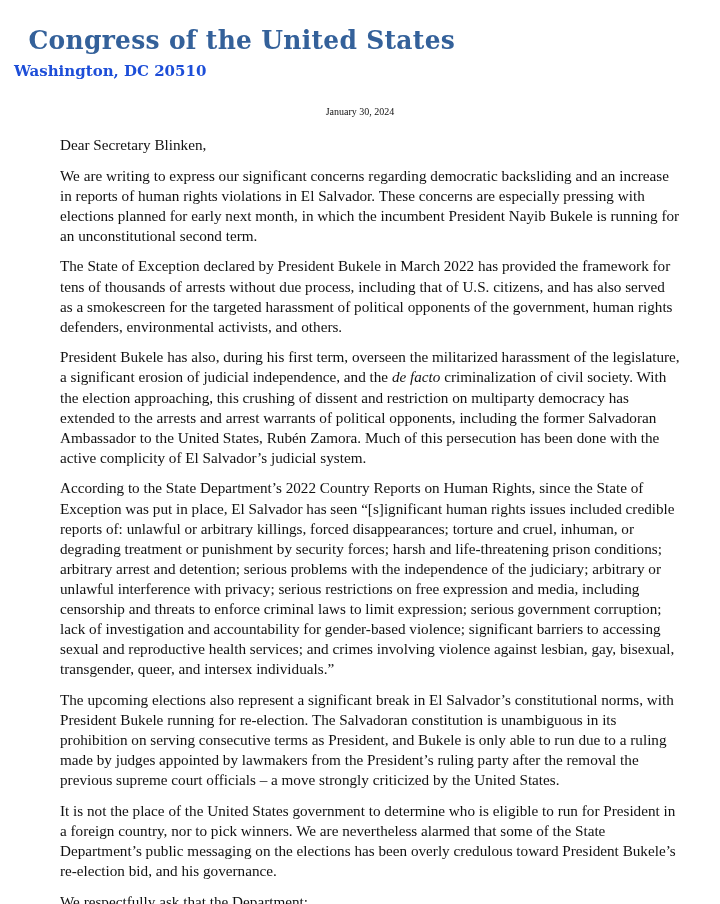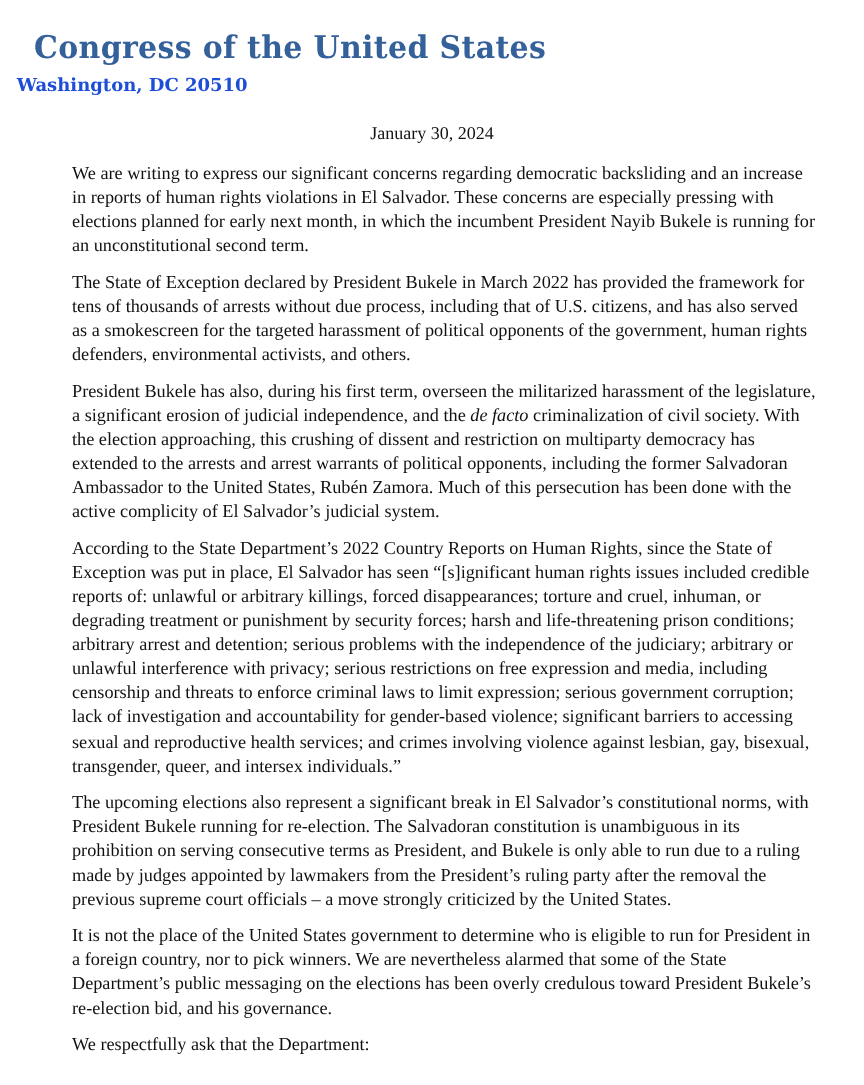--- a/index.html
+++ b/index.html
@@ -37,21 +37,21 @@
       color: #1d4ed8;
       line-height: 22px;
       margin-top: 2px;
     }
     .date {
       position: absolute;
       top: 102px;
       left: 0;
       width: 720px;
       text-align: center;
-      font-size: 15px;
+      font-size: 10px;
       line-height: 20px;
     }
     .body-text {
       position: absolute;
       top: 135px;
       left: 60px;
       width: 620px;
       font-size: 15.2px;
       line-height: 20.1px;
     }
@@ -67,20 +67,21 @@
 <body>
 
 <div class="letterhead">
   <div class="lh-title">Congress of the United States</div>
   <div class="lh-sub">Washington, DC 20510</div>
 </div>
 
 <div class="date">January 30, 2024</div>
 
 <div class="body-text">
+  <p class="salutation">Dear Secretary Blinken,</p>
   <p>We are writing to express our significant concerns regarding democratic backsliding and an increase in reports of human rights violations in El Salvador. These concerns are especially pressing with elections planned for early next month, in which the incumbent President Nayib Bukele is running for an unconstitutional second term.</p>
   <p>The State of Exception declared by President Bukele in March 2022 has provided the framework for tens of thousands of arrests without due process, including that of U.S. citizens, and has also served as a smokescreen for the targeted harassment of political opponents of the government, human rights defenders, environmental activists, and others.</p>
   <p><span>President Bukele has also, during his first term, overseen the militarized harassment of the legislature, a significant erosion of judicial independence, and the </span><em>de facto</em><span> criminalization of civil society. With the election approaching, this crushing of dissent and restriction on multiparty democracy has extended to the arrests and arrest warrants of political opponents, including the former Salvadoran Ambassador to the United States, Rubén Zamora. Much of this persecution has been done with the active complicity of El Salvador’s judicial system.</span></p>
   <p>According to the State Department’s 2022 Country Reports on Human Rights, since the State of Exception was put in place, El Salvador has seen “[s]ignificant human rights issues included credible reports of: unlawful or arbitrary killings, forced disappearances; torture and cruel, inhuman, or degrading treatment or punishment by security forces; harsh and life-threatening prison conditions; arbitrary arrest and detention; serious problems with the independence of the judiciary; arbitrary or unlawful interference with privacy; serious restrictions on free expression and media, including censorship and threats to enforce criminal laws to limit expression; serious government corruption; lack of investigation and accountability for gender-based violence; significant barriers to accessing sexual and reproductive health services; and crimes involving violence against lesbian, gay, bisexual, transgender, queer, and intersex individuals.”</p>
   <p>The upcoming elections also represent a significant break in El Salvador’s constitutional norms, with President Bukele running for re-election. The Salvadoran constitution is unambiguous in its prohibition on serving consecutive terms as President, and Bukele is only able to run due to a ruling made by judges appointed by lawmakers from the President’s ruling party after the removal the previous supreme court officials – a move strongly criticized by the United States.</p>
   <p>It is not the place of the United States government to determine who is eligible to run for President in a foreign country, nor to pick winners. We are nevertheless alarmed that some of the State Department’s public messaging on the elections has been overly credulous toward President Bukele’s re-election bid, and his governance.</p>
   <p>We respectfully ask that the Department:</p>
 </div>
 
 </body></html>

